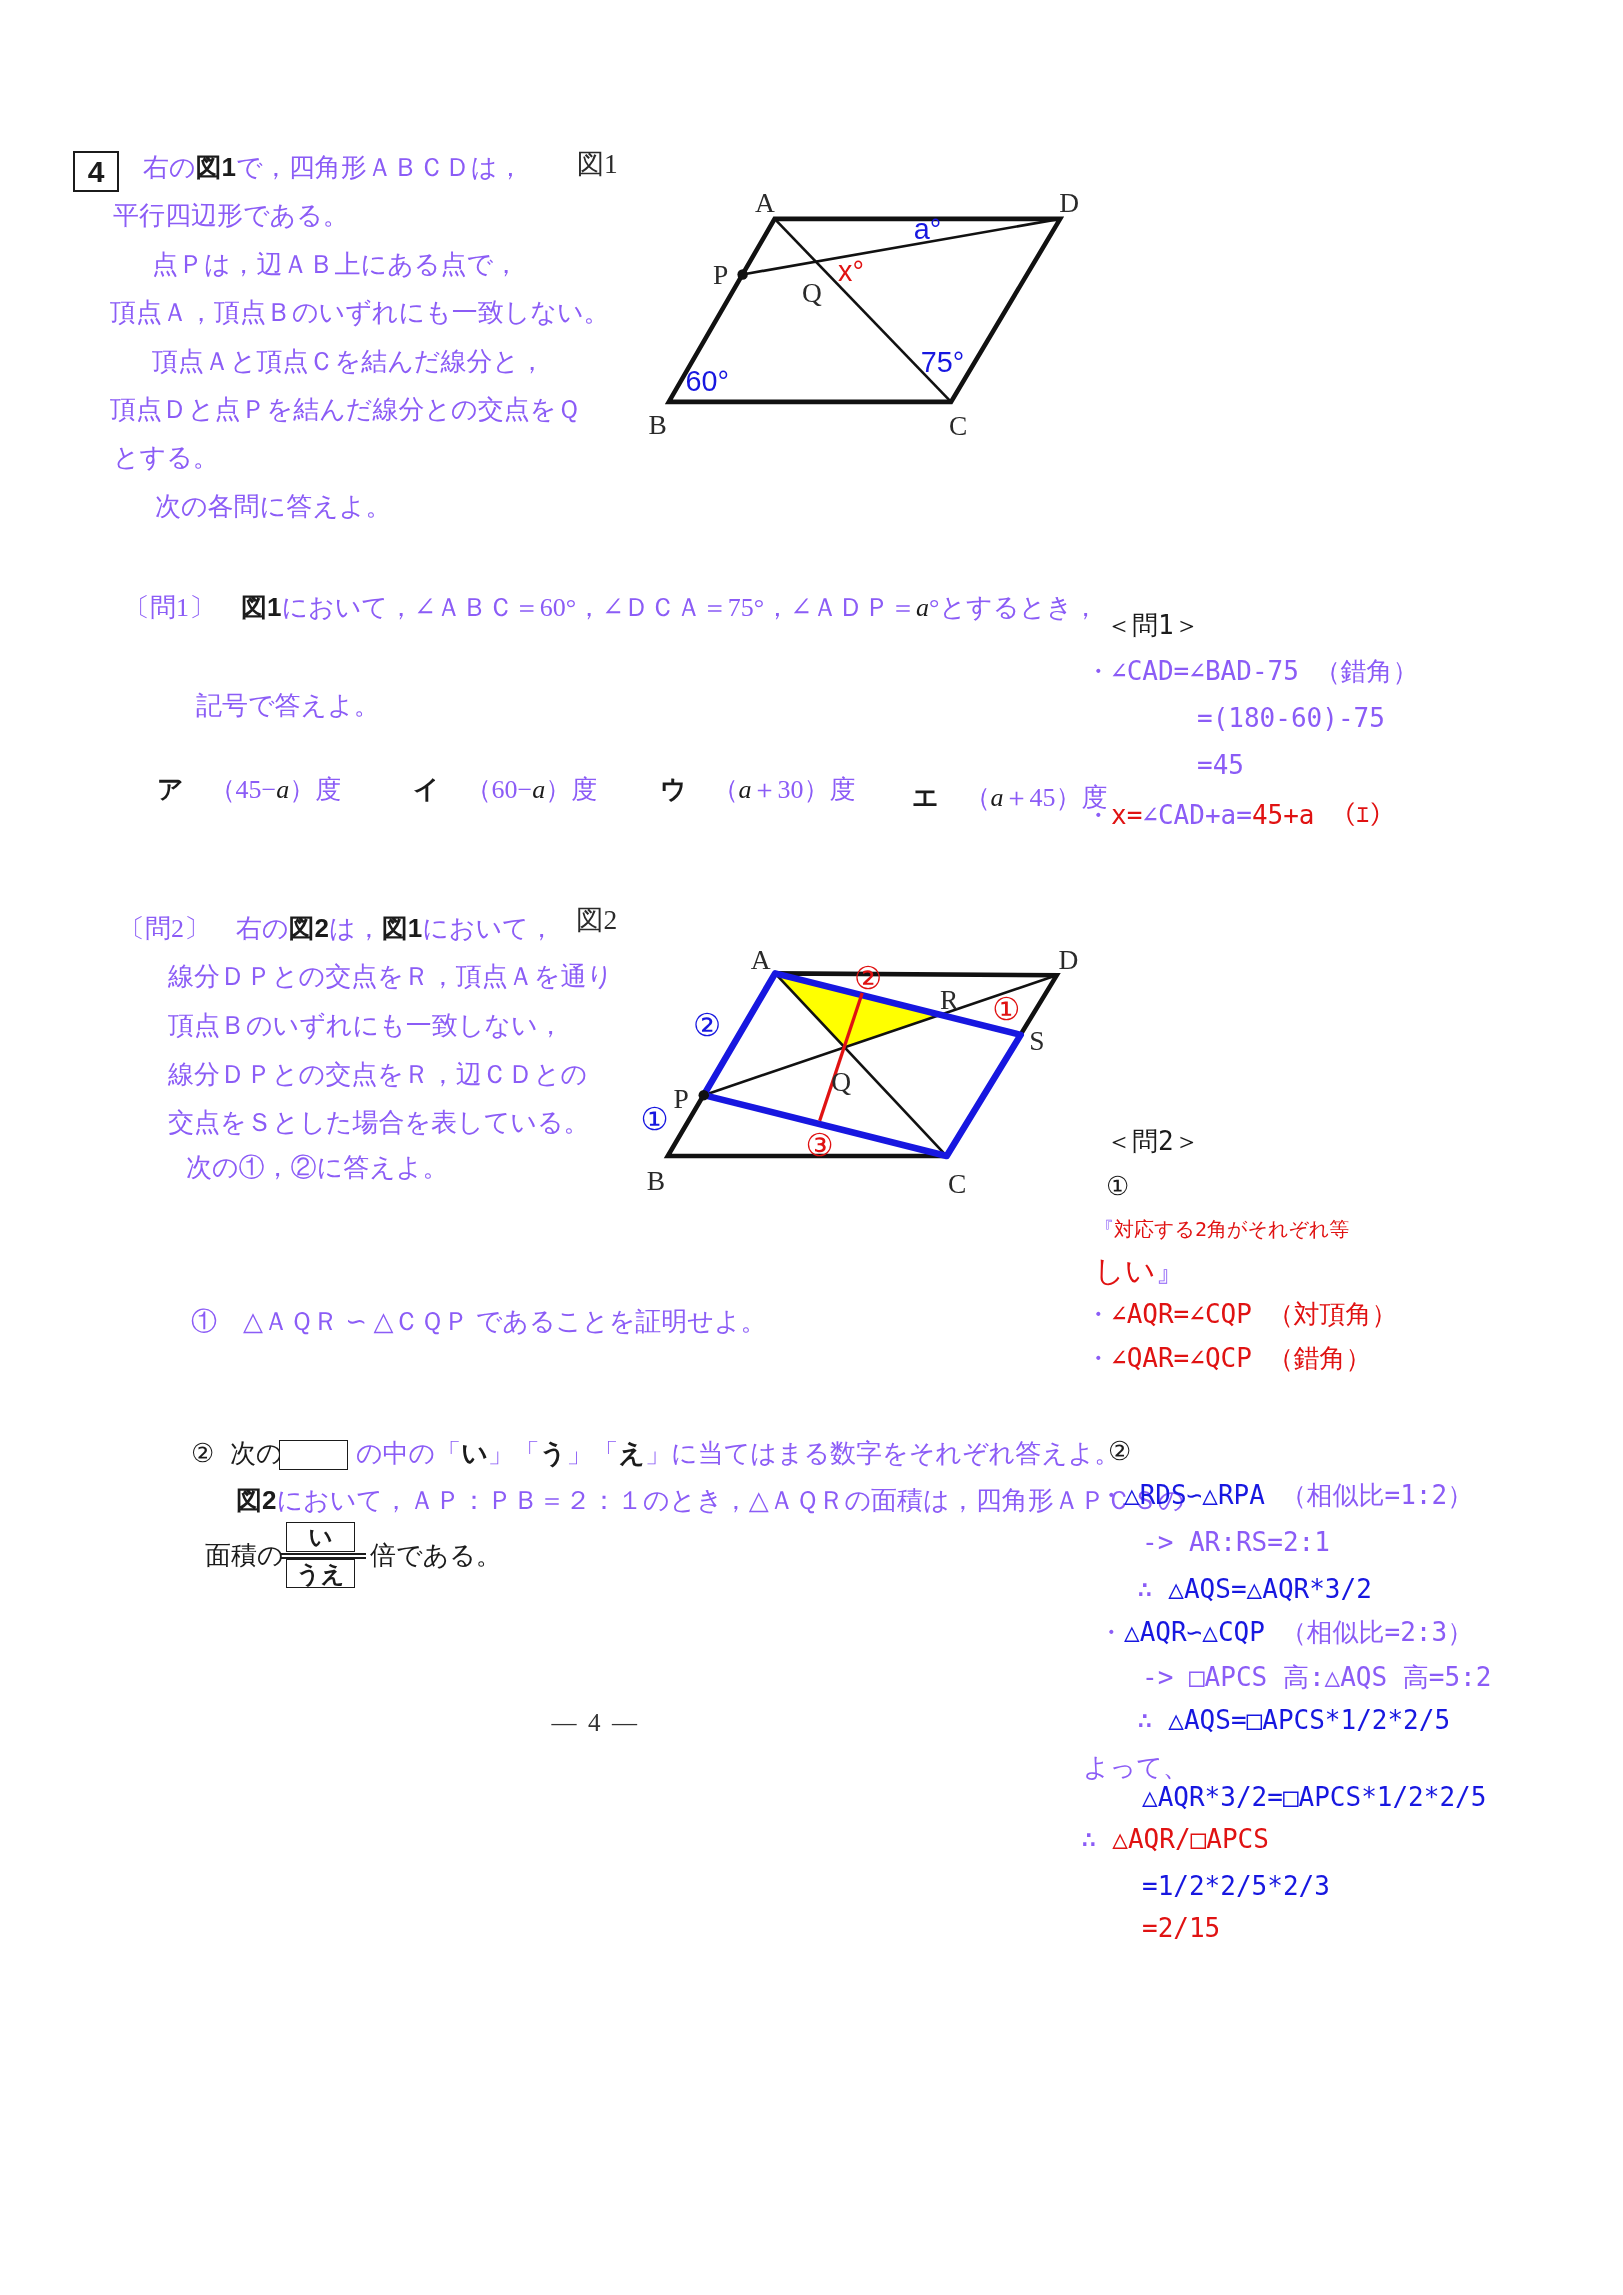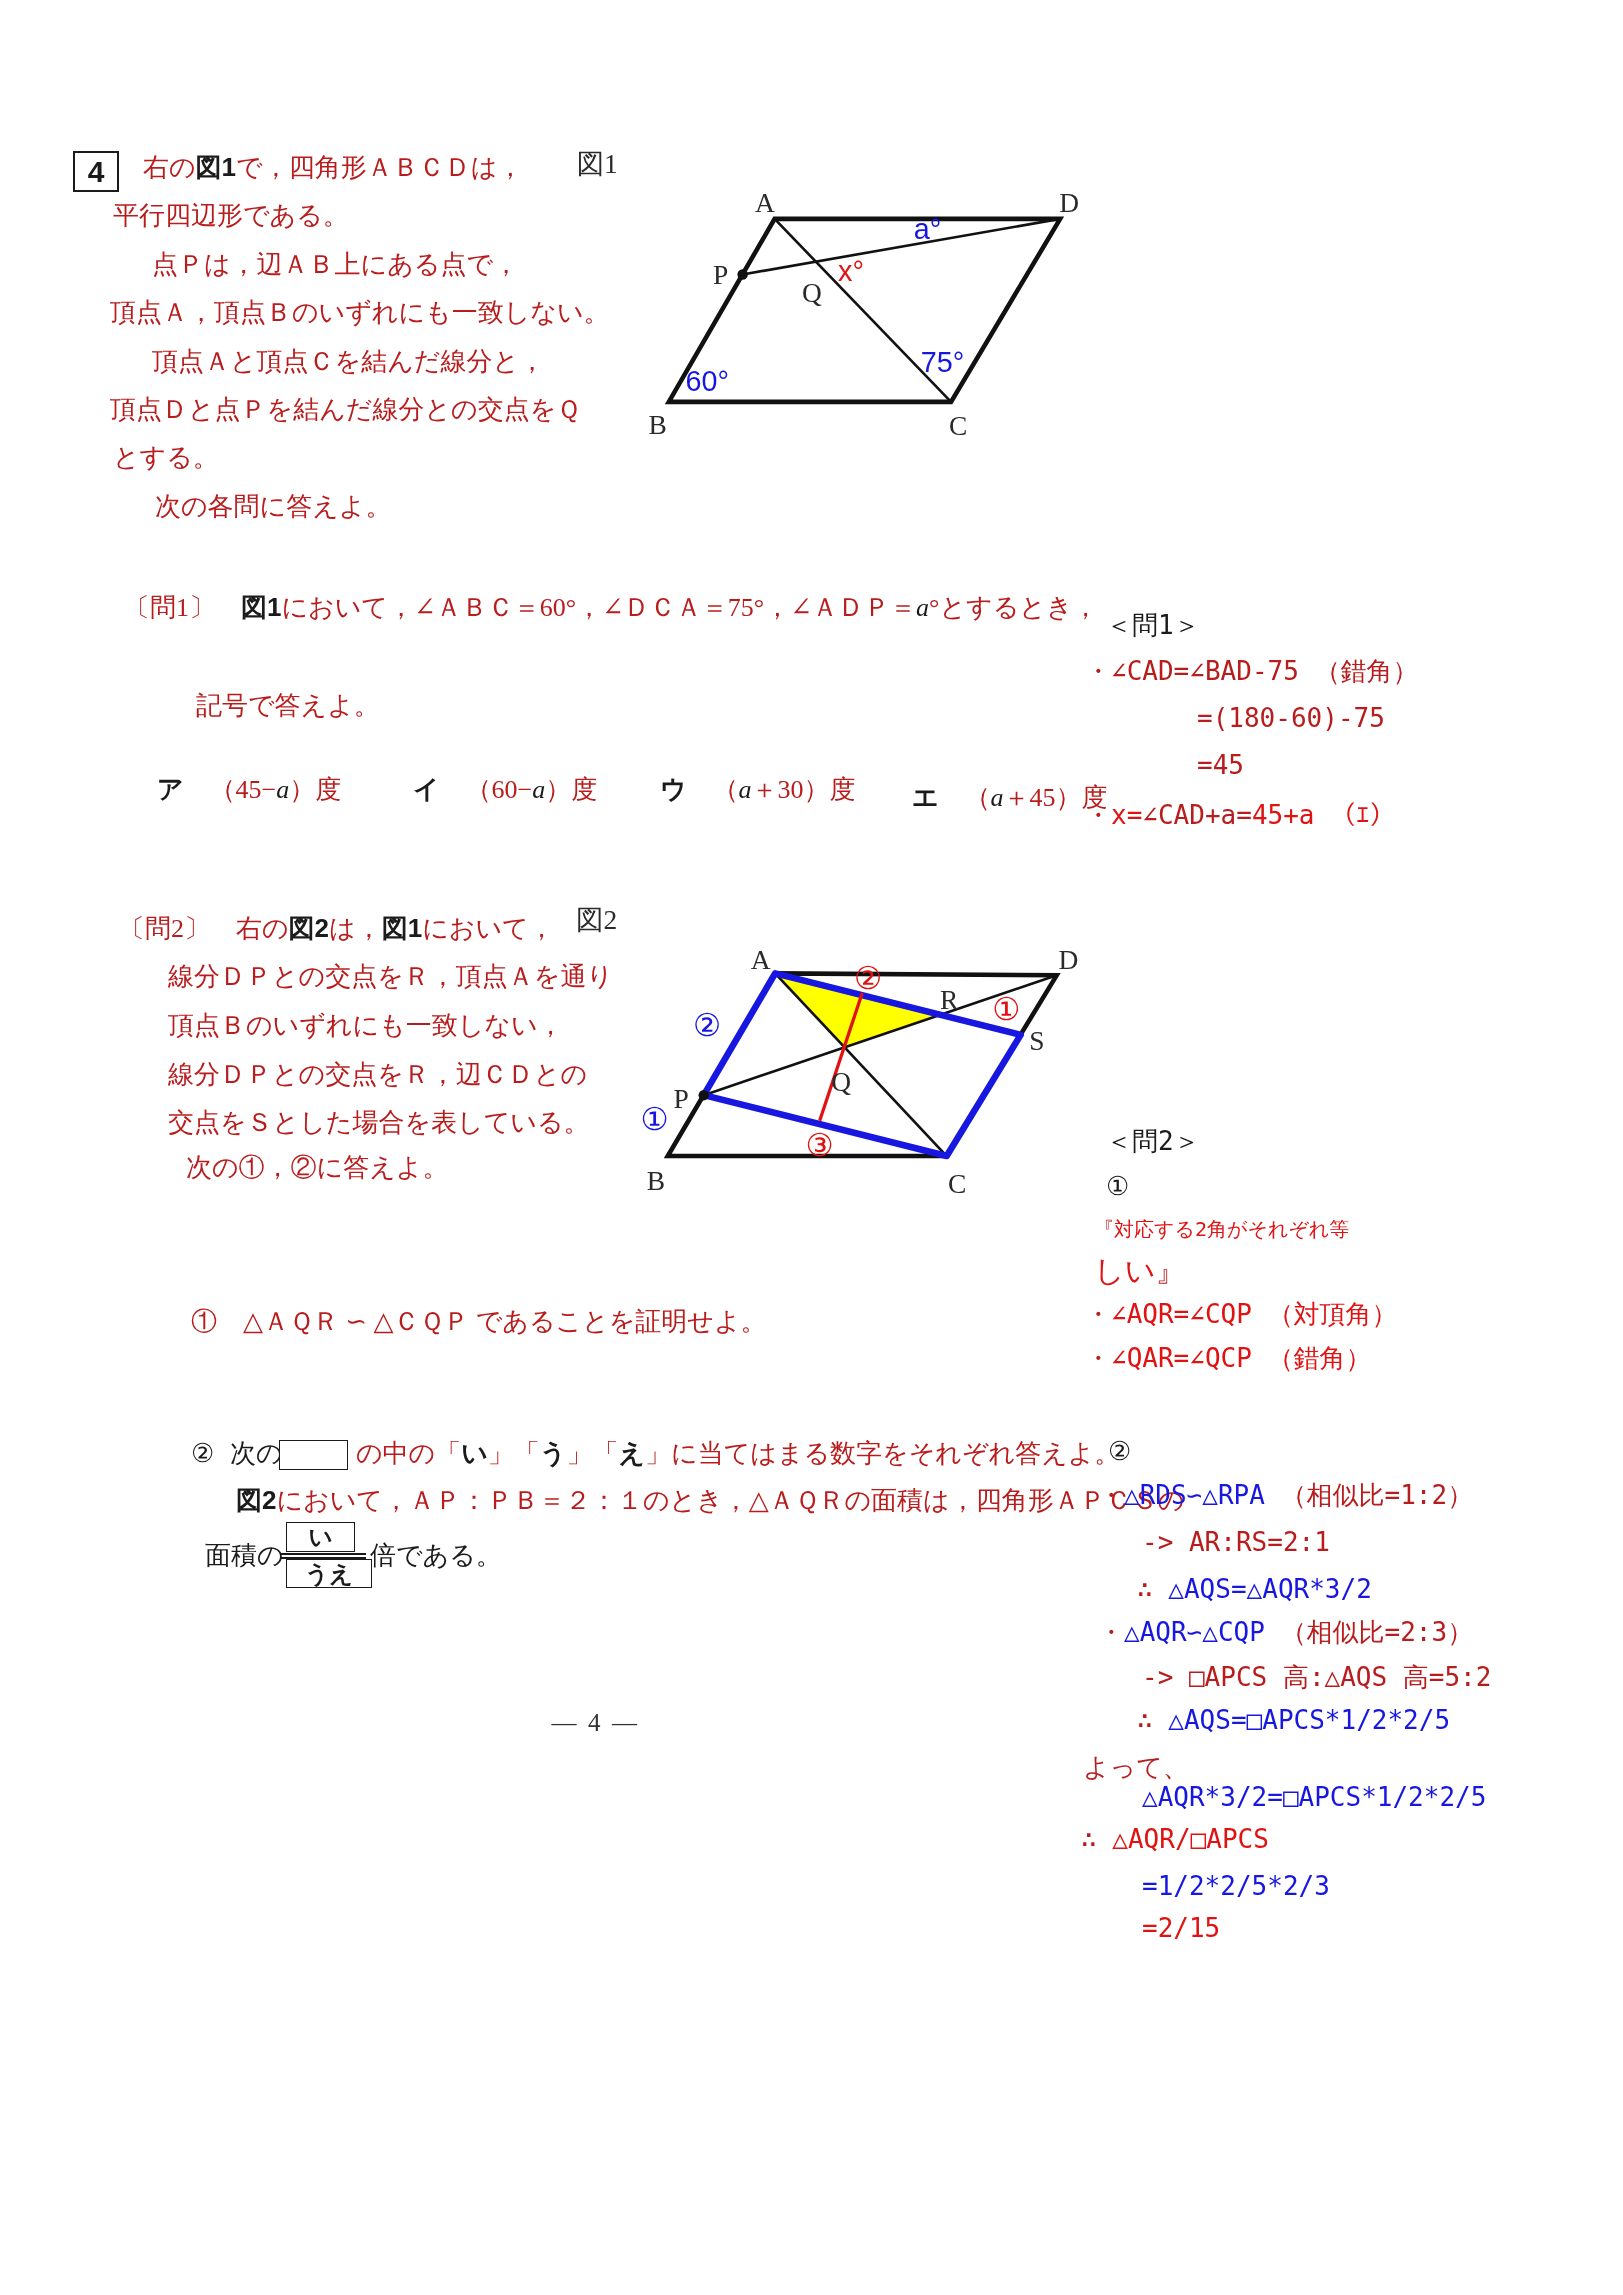--- a/index.html
+++ b/index.html
@@ -1,20 +1,20 @@
 <!DOCTYPE html>
 <html style="font-size:10.5px"><head>
 <meta charset="utf-8">
 <style>
   html,body{margin:0;padding:0;background:#888;}
   #page{position:relative;width:1623px;height:2295px;background:#ffffff;overflow:hidden;}
   .abs{position:absolute;}
   .t{font-family:"Liberation Serif","DejaVu Serif",serif;font-size:26px;line-height:31px;white-space:pre;color:#1b1b1b;}
   .mono{font-family:"DejaVu Sans Mono",monospace;font-size:26px;line-height:31px;white-space:pre;color:#1b1b1b;}
-  .k{color:#b91c1c;}
+  .k{color:#8b5cf6;}
   .r{color:#e01212;}
   .b{color:#1717e0;}
   .g{font-family:"Liberation Sans",sans-serif;font-weight:700;}
   .i{font-style:italic;font-family:"Liberation Serif",serif;}
   .numbox{box-sizing:border-box;border:2px solid #1b1b1b;width:46px;height:41px;text-align:center;
           font-family:"Liberation Sans",sans-serif;font-weight:700;font-size:30px;line-height:37px;color:#1b1b1b;}
   .blank-box{box-sizing:border-box;border:1.3px solid #1b1b1b;background:#fff;}
   .frac-box{box-sizing:border-box;border:1.3px solid #1b1b1b;background:#fff;text-align:center;
             font-family:"Liberation Sans",sans-serif;font-weight:700;font-size:23.6px;color:#1b1b1b;
             display:flex;align-items:center;justify-content:center;}
@@ -124,21 +124,21 @@
   <div class="abs t" style="left:230px;top:1438px;">次の</div>
   <div class="abs blank-box" style="left:279px;top:1440px;width:69px;height:30px;"></div>
   <div class="abs t" style="left:356px;top:1438px;"><span class="k">の中の「</span><span class="g">い</span><span class="k">」「</span><span class="g">う</span><span class="k">」「</span><span class="g">え</span><span class="k">」に当てはまる数字をそれぞれ答えよ。</span></div>
   <div class="abs t" style="left:236px;top:1485px;"><span class="g">図2</span><span class="k">において，ＡＰ：ＰＢ＝２：１のとき，△ＡＱＲの面積は，四角形ＡＰＣＳの</span></div>
 
   <div class="abs t" style="left:205px;top:1540px;">面積の</div>
   <div class="abs frac-box" style="left:286px;top:1522px;width:69px;height:30px;">
     <span>い</span>
   </div>
   <div class="abs frac-bar" style="left:280px;top:1553px;width:86px;"></div>
-  <div class="abs frac-box" style="left:286px;top:1559px;width:86px;height:29px;">
+  <div class="abs frac-box" style="left:286px;top:1559px;width:69px;height:29px;">
     <span>うえ</span>
   </div>
   <div class="abs t" style="left:370px;top:1540px;">倍である。</div>
 
   <div class="abs mono" style="left:1106px;top:1126px;">＜問2＞</div>
   <div class="abs mono" style="left:1106px;top:1171px;">①</div>
   <div class="abs mono" style="left:1094px;top:1214px;font-size:20px;"><span class="k">『</span><span class="r">対応する2角がそれぞれ等</span></div>
   <div class="abs mono" style="left:1094px;top:1255px;font-size:30px;"><span class="r">しい</span><span class="k">』</span></div>
   <div class="abs mono" style="left:1085px;top:1299px;"><span class="k">・</span><span class="r">∠AQR=∠CQP （対頂角）</span></div>
   <div class="abs mono" style="left:1085px;top:1343px;"><span class="k">・</span><span class="r">∠QAR=∠QCP （錯角）</span></div>

